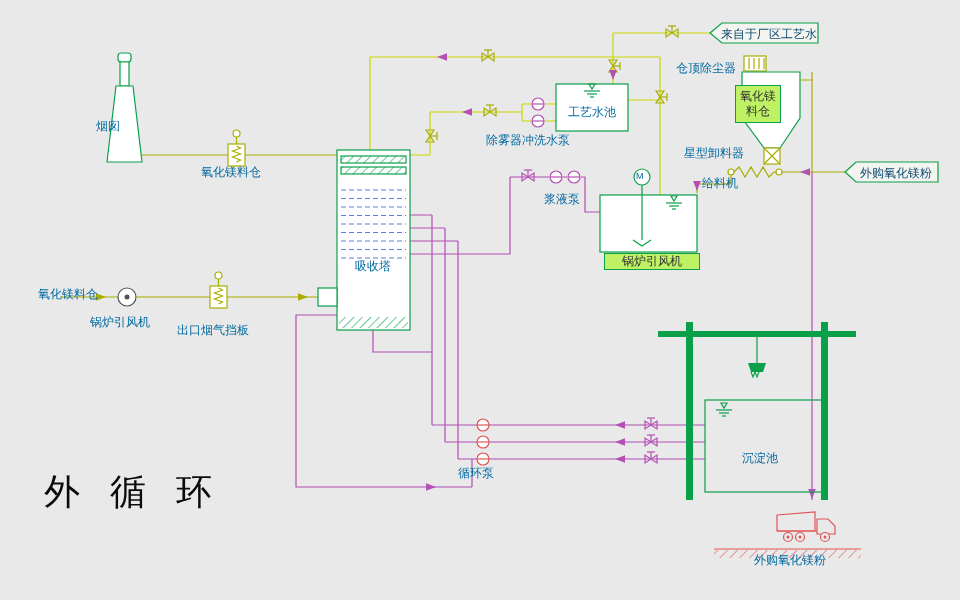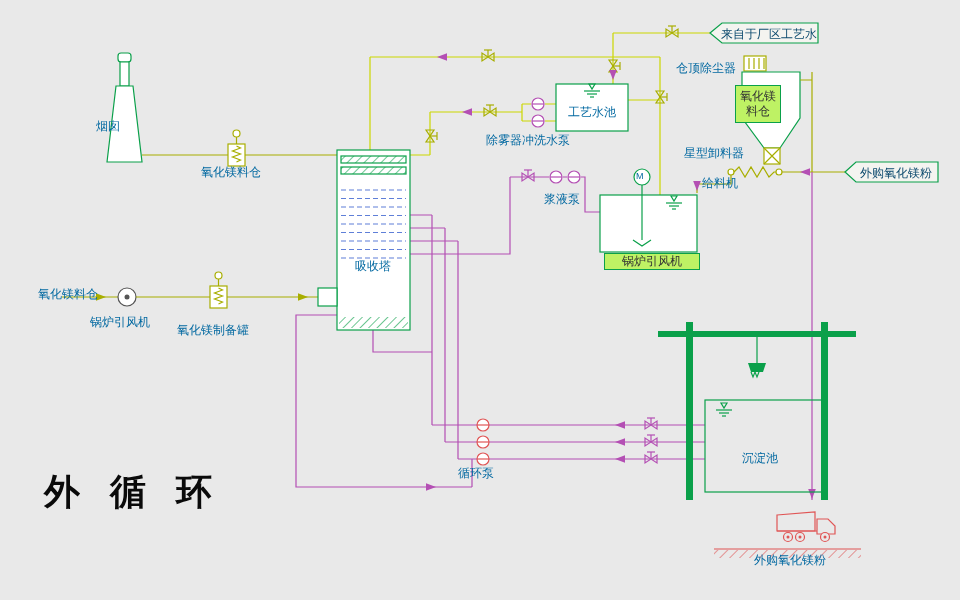--- a/index.html
+++ b/index.html
@@ -30,21 +30,21 @@
     line-height:1.25;word-break:break-all;
   }
   .flagtxt{position:absolute;font-size:12px;color:#0c4a6e;text-align:center;white-space:nowrap;}
   .watermark{
     position:absolute;left:162px;top:262px;z-index:3;
     font-size:52px;letter-spacing:5px;color:var(--watermark_gray,#9a9a9a);
     opacity:.55;white-space:nowrap;pointer-events:none;
   }
   .title{
     position:absolute;left:44px;top:468px;z-index:2;
-    font-size:36px;font-weight:700;color:#0a0a0a;letter-spacing:10px;white-space:nowrap;
+    font-size:36px;font-weight:400;color:#0a0a0a;letter-spacing:10px;white-space:nowrap;
   }
 </style>
 </head>
 <body>
 
 <div class="canvas">
 
 <svg width="960" height="600" viewBox="0 0 960 600">
   <defs>
     <pattern id="hatchG" patternUnits="userSpaceOnUse" width="6" height="6" patternTransform="rotate(45)">
@@ -264,21 +264,21 @@
     <rect x="714" y="550" width="147" height="8" fill="url(#hatchR)" stroke="none"></rect>
   </g>
 </svg>
 
 <div class="lblwrap">
   <span class="lbl" style="left:96px;top:120px">烟囱</span>
   <span class="lbl" style="left:201px;top:166px">氧化镁料仓</span>
   <span class="lbl" style="left:355px;top:260px">吸收塔</span>
   <span class="lbl" style="left:38px;top:288px">氧化镁料仓</span>
   <span class="lbl" style="left:90px;top:316px">锅炉引风机</span>
-  <span class="lbl" style="left:177px;top:324px">氧化镁制备罐</span>
+  <span class="lbl" style="left:177px;top:324px">出口烟气挡板</span>
   <span class="lbl" style="left:486px;top:134px">除雾器冲洗水泵</span>
   <span class="lbl" style="left:568px;top:106px">工艺水池</span>
   <span class="lbl" style="left:676px;top:62px">仓顶除尘器</span>
   <div class="gbox" style="left:735px;top:85px;width:44px;height:36px">氧化镁料仓</div>
   <span class="lbl" style="left:684px;top:147px">星型卸料器</span>
   <span class="lbl" style="left:702px;top:177px">给料机</span>
   <span class="lbl" style="left:544px;top:193px">浆液泵</span>
   <div class="gbox" style="left:604px;top:253px;width:94px;height:15px">锅炉引风机</div>
   <span class="lbl" style="left:636px;top:171px;font-size:9px">M</span>
   <span class="lbl" style="left:458px;top:467px">循环泵</span>

